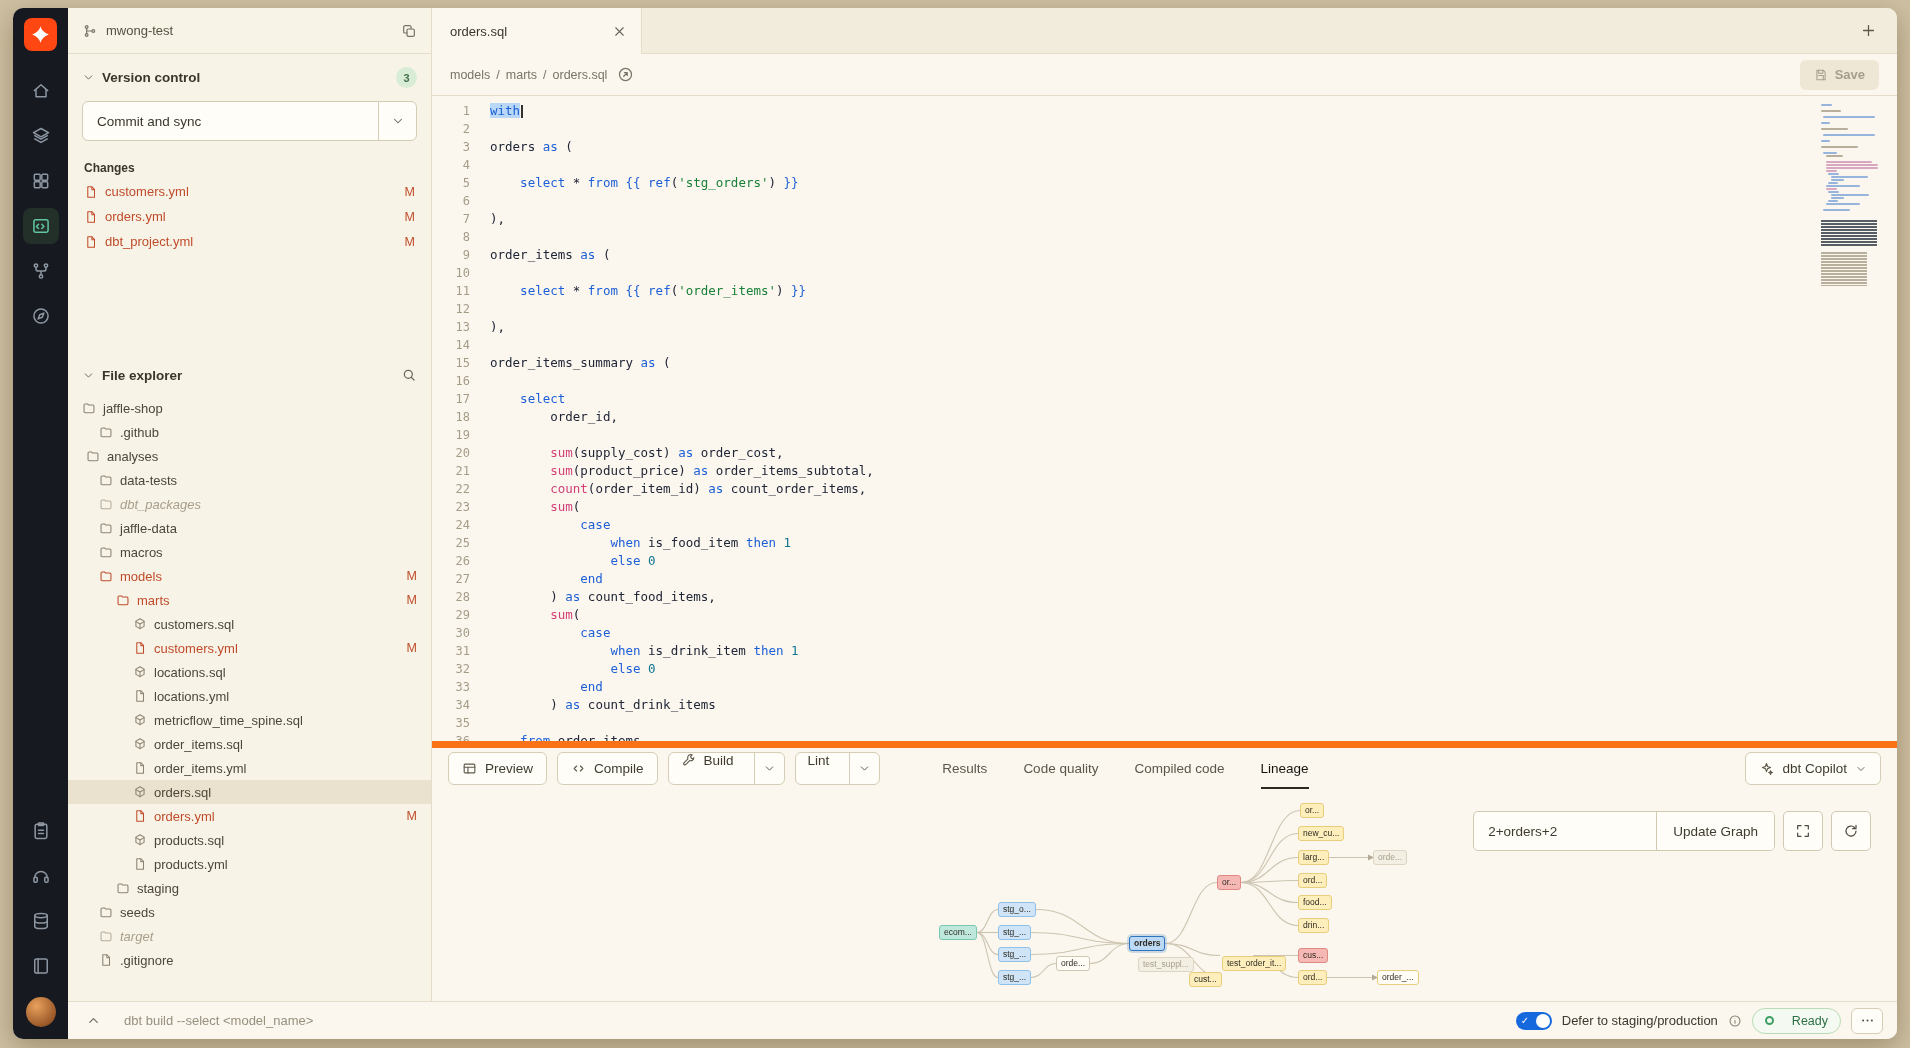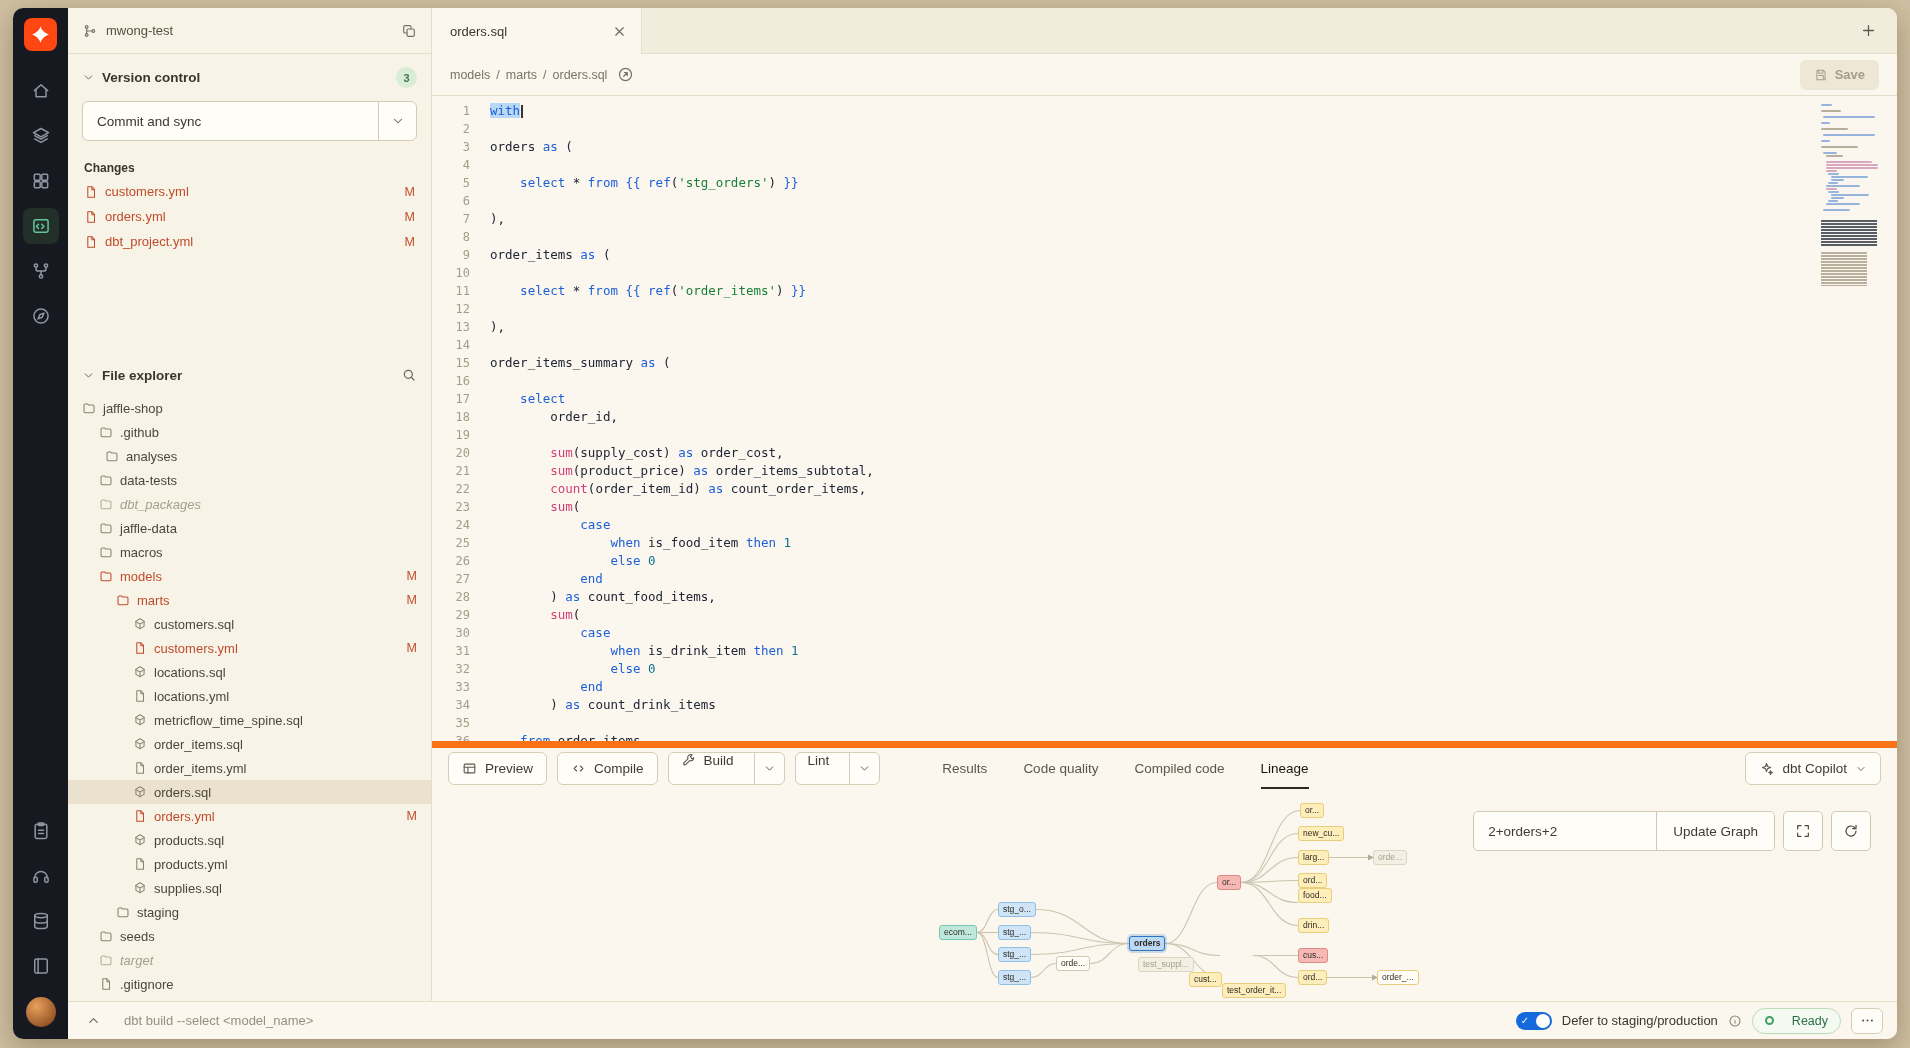--- a/index.html
+++ b/index.html
@@ -331,21 +331,21 @@
                   <span>jaffle-shop</span>
                 </div>
                 <div class="tree-row" style="padding-left: 31px;">
                   <span class="ic">
                     <svg viewBox="0 0 24 24" fill="none" stroke="currentColor" stroke-width="1.8" stroke-linecap="round" stroke-linejoin="round">
                       <path d="M3.5 7a2 2 0 0 1 2-2h4l2 2h7a2 2 0 0 1 2 2v9a2 2 0 0 1-2 2h-13a2 2 0 0 1-2-2z"></path>
                     </svg>
                   </span>
                   <span>.github</span>
                 </div>
-                <div class="tree-row" style="padding-left: 37px; align-items: center;">
+                <div class="tree-row" style="padding-left: 18px; align-items: center;">
                   <span class="ic">
                     <svg viewBox="0 0 24 24" fill="none" stroke="currentColor" stroke-width="1.8" stroke-linecap="round" stroke-linejoin="round">
                       <path d="M3.5 7a2 2 0 0 1 2-2h4l2 2h7a2 2 0 0 1 2 2v9a2 2 0 0 1-2 2h-13a2 2 0 0 1-2-2z"></path>
                     </svg>
                   </span>
                   <span>analyses</span>
                 </div>
                 <div class="tree-row" style="padding-left: 31px;">
                   <span class="ic">
                     <svg viewBox="0 0 24 24" fill="none" stroke="currentColor" stroke-width="1.8" stroke-linecap="round" stroke-linejoin="round">
@@ -489,29 +489,20 @@
                   <span>products.sql</span>
                 </div>
                 <div class="tree-row" style="padding-left: 65px;">
                   <span class="ic">
                     <svg viewBox="0 0 24 24" fill="none" stroke="currentColor" stroke-width="1.8" stroke-linecap="round" stroke-linejoin="round">
                       <path d="M6.5 3h7l4.5 4.5V21h-11.5z"></path>
                       <path d="M13.5 3v5h4.5"></path>
                     </svg>
                   </span>
                   <span>products.yml</span>
-                </div>
-                <div class="tree-row" style="padding-left: 65px;">
-                  <span class="ic">
-                    <svg viewBox="0 0 24 24" fill="none" stroke="currentColor" stroke-width="1.8" stroke-linecap="round" stroke-linejoin="round">
-                      <path d="M12 3l7 4v9l-7 4-7-4V7z"></path>
-                      <path d="M12 12l7-4M12 12 5 8M12 12v8"></path>
-                    </svg>
-                  </span>
-                  <span>supplies.sql</span>
                 </div>
                 <div class="tree-row" style="padding-left: 48px;">
                   <span class="ic">
                     <svg viewBox="0 0 24 24" fill="none" stroke="currentColor" stroke-width="1.8" stroke-linecap="round" stroke-linejoin="round">
                       <path d="M3.5 7a2 2 0 0 1 2-2h4l2 2h7a2 2 0 0 1 2 2v9a2 2 0 0 1-2 2h-13a2 2 0 0 1-2-2z"></path>
                     </svg>
                   </span>
                   <span>staging</span>
                 </div>
                 <div class="tree-row" style="padding-left: 31px;">
@@ -773,26 +764,26 @@
                 <div class="lnode c-teal" style="left: 507px; top: 136px;">ecom...</div>
                 <div class="lnode c-blue" style="left: 566px; top: 113px;">stg_o...</div>
                 <div class="lnode c-blue" style="left: 566px; top: 136px;">stg_...</div>
                 <div class="lnode c-blue" style="left: 566px; top: 158px;">stg_...</div>
                 <div class="lnode c-blue" style="left: 566px; top: 181px;">stg_...</div>
                 <div class="lnode c-white" style="left: 624px; top: 167px;">orde...</div>
                 <div class="lnode c-selected" style="left: 697px; top: 147px;">orders</div>
                 <div class="lnode c-ghost" style="left: 706px; top: 168px;">test_suppl...</div>
                 <div class="lnode c-pink" style="left: 785px; top: 86px;">or...</div>
                 <div class="lnode c-yellow" style="left: 757px; top: 159px; margin-top: 24px;">cust...</div>
-                <div class="lnode c-yellow" style="left: 790px; top: 194px; text-align: center;">test_order_it...</div>
+                <div class="lnode c-yellow" style="left: 790px; top: 167px; text-align: center;">test_order_it...</div>
                 <div class="lnode c-yellow" style="left: 868px; top: 14px;">or...</div>
                 <div class="lnode c-yellow" style="left: 866px; top: 37px;">new_cu...</div>
                 <div class="lnode c-yellow" style="left: 866px; top: 61px;">larg...</div>
                 <div class="lnode c-yellow" style="left: 866px; top: 84px;">ord...</div>
-                <div class="lnode c-yellow" style="left: 866px; top: 99px;">food...</div>
+                <div class="lnode c-yellow" style="left: 866px; top: 106px;">food...</div>
                 <div class="lnode c-yellow" style="left: 866px; top: 129px;">drin...</div>
                 <div class="lnode c-pink" style="left: 866px; top: 159px;">cus...</div>
                 <div class="lnode c-yellow" style="left: 866px; top: 181px;">ord...</div>
                 <div class="lnode c-ghost" style="left: 941px; top: 61px;">orde...</div>
                 <div class="lnode c-outline" style="left: 945px; top: 181px;">order_...</div>
               </div>
             <div class="lineage-controls">
               <div class="sel-group">
                 <input value="2+orders+2" style="">
                 <button class="update">Update Graph</button>

